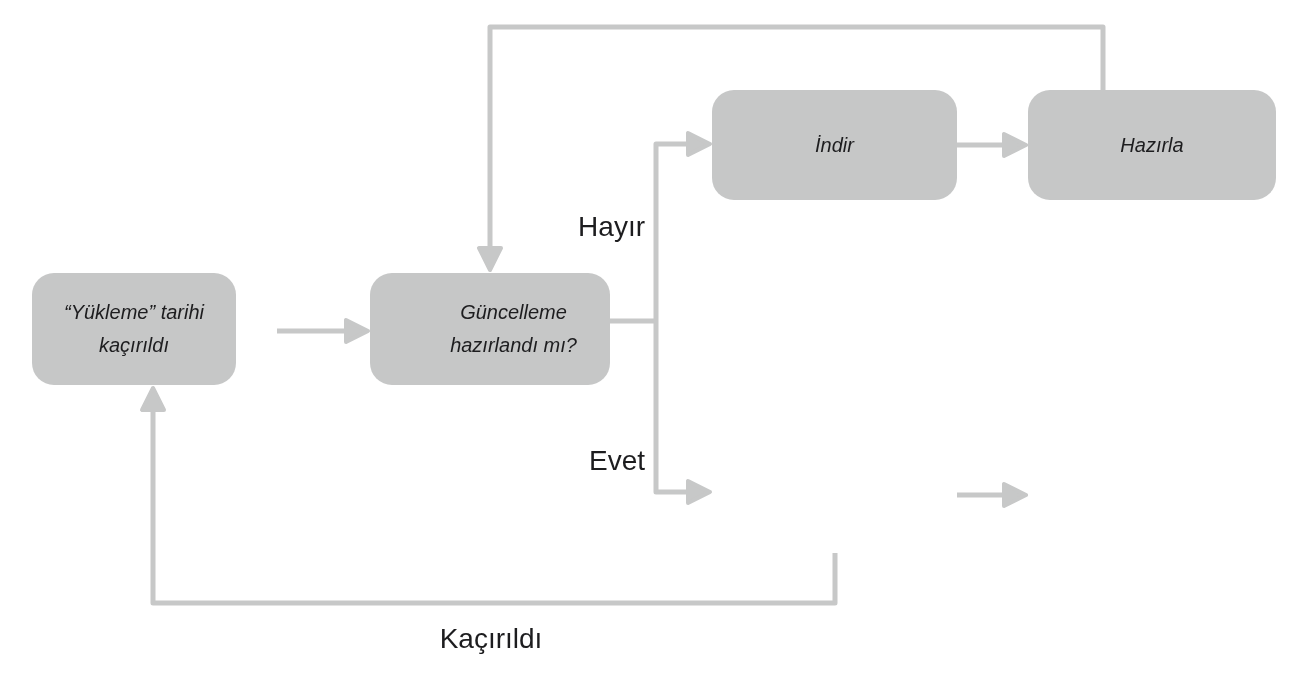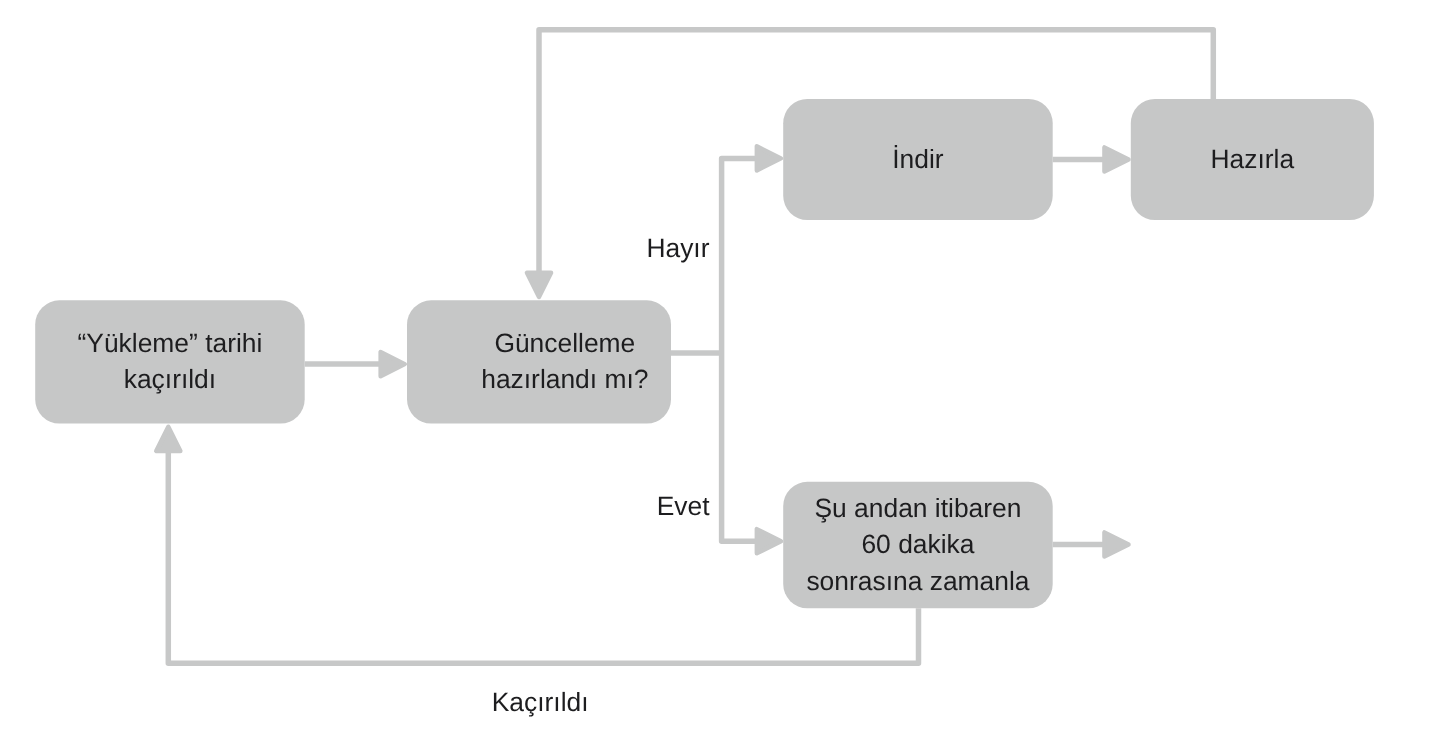--- a/index.html
+++ b/index.html
@@ -38,34 +38,35 @@
   }
   .node {
     position: absolute;
     background: var(--box-fill);
     border-radius: 22px;
     display: flex;
     align-items: center;
     justify-content: center;
     text-align: center;
     color: var(--text-color);
-    font-size: 24px;
+    font-size: 20px;
     line-height: 33px;
     white-space: pre-line;
+    font-style: italic;
   }
-  #n-missed   { left: 32px;   top: 273px; width: 245px; height: 112px; }
+  #n-missed   { left: 32px;   top: 273px; width: 204px; height: 112px; }
   #n-question { left: 370px;  top: 273px; width: 240px; height: 112px; padding-left: 47px; }
   #n-download { left: 712px;  top: 90px;  width: 245px; height: 110px; }
-  #n-prepare  { left: 1028px; top: 90px;  width: 221px; height: 110px; }
+  #n-prepare  { left: 1028px; top: 90px;  width: 248px; height: 110px; }
   #n-schedule { left: 712px;  top: 438px; width: 245px; height: 115px; }
   #n-apply    { left: 1028px; top: 438px; width: 244px; height: 112px; }
   .edge-label {
     position: absolute;
     color: var(--text-color);
-    font-size: 24px;
+    font-size: 28px;
     line-height: 30px;
     white-space: nowrap;
   }
   #lbl-no   { left: 545px; top: 212px; width: 100px; text-align: right; }
   #lbl-yes  { left: 545px; top: 410px; width: 100px; text-align: right; margin-top: 36px; }
   #lbl-missed { left: 391px; top: 624px; width: 200px; text-align: center; }
 </style>
 </head>
 <body>
 
@@ -94,21 +95,18 @@
     <path d="M835 553 V603 H153 V408"></path>
     <polygon points="153,388 142,410 164,410"></polygon>
   </svg>
 
   <div class="node" id="n-missed">“Yükleme” tarihi
 kaçırıldı</div>
   <div class="node" id="n-question">Güncelleme
 hazırlandı mı?</div>
   <div class="node" id="n-download">İndir</div>
   <div class="node" id="n-prepare">Hazırla</div>
-  <div class="node" id="n-schedule">Şu andan itibaren
-60 dakika
-sonrasına zamanla</div>
 
   <div class="edge-label" id="lbl-no">Hayır</div>
   <div class="edge-label" id="lbl-yes">Evet</div>
   <div class="edge-label" id="lbl-missed">Kaçırıldı</div>
 
 </div>
 
 </body></html>

